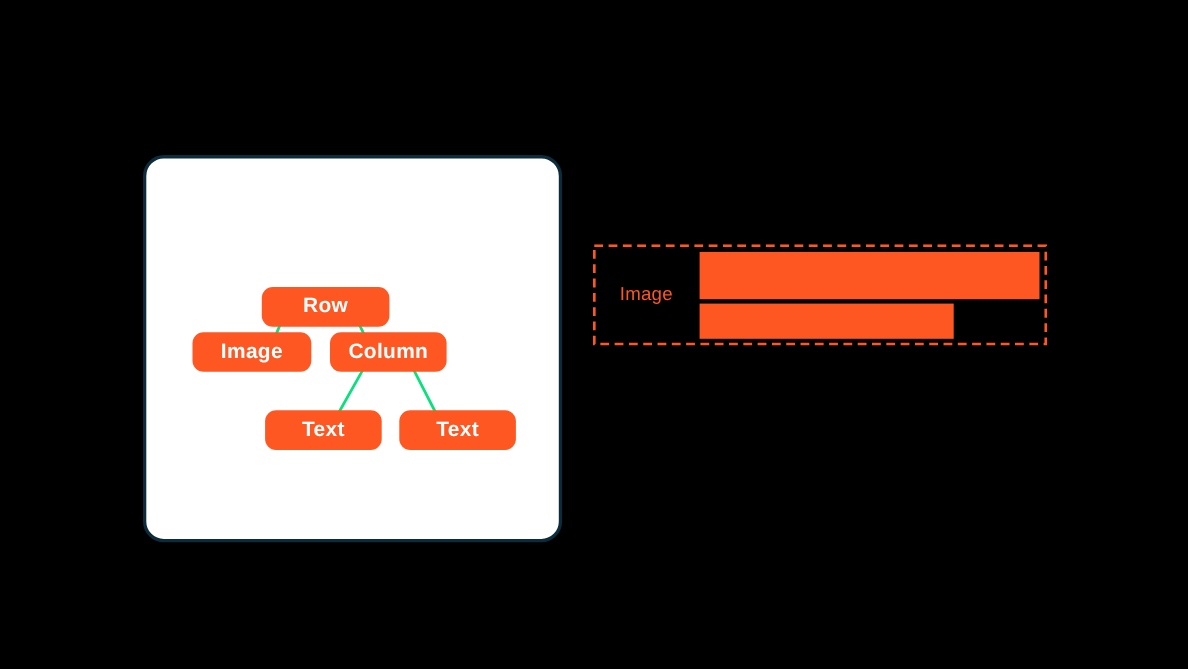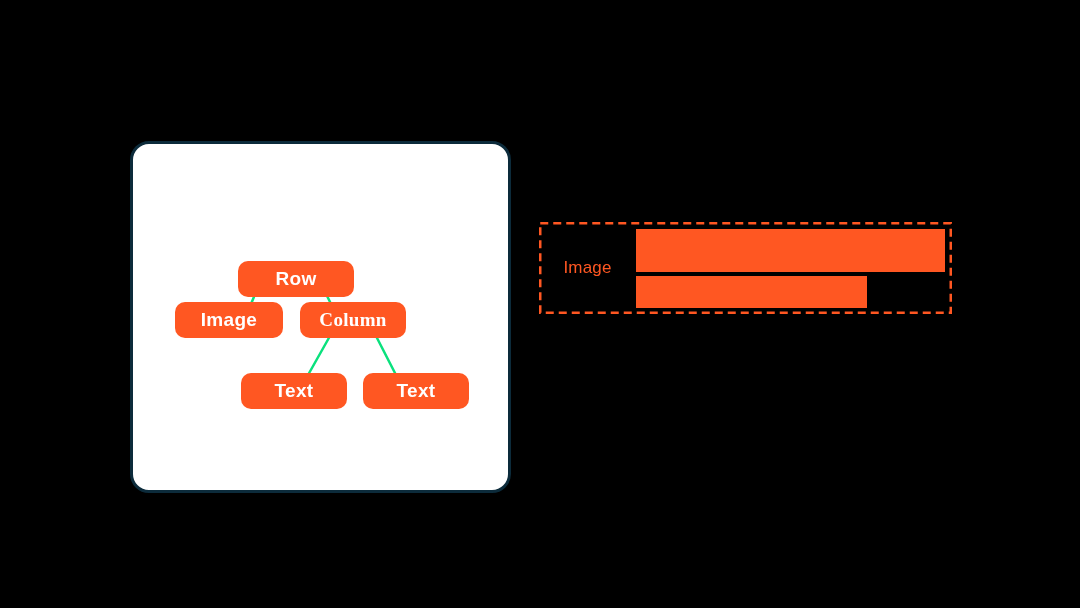--- a/index.html
+++ b/index.html
@@ -49,21 +49,21 @@
     justify-content: center;
   }
   .node span {
     color: #ffffff;
     font-size: 19px;
     font-weight: 700;
     letter-spacing: 0.3px;
   }
   .node-row    { left: 105px; top: 85px;  width: 116px; margin-top: 32px; }
   .node-image  { left: 42px;  top: 158px; width: 108px; }
-  .node-column { left: 167px; top: 158px; width: 106px; font-family: Liberation Serif, serif; }
+  .node-column { left: 167px; top: 158px; width: 106px; }
   .node-text1  { left: 108px; top: 229px; width: 106px; }
   .node-text2  { left: 230px; top: 229px; width: 106px; }
 
   
   .sketch {
     position: absolute;
     left: 539px;
     top: 222px;
     width: 413px;
     height: 92px;

